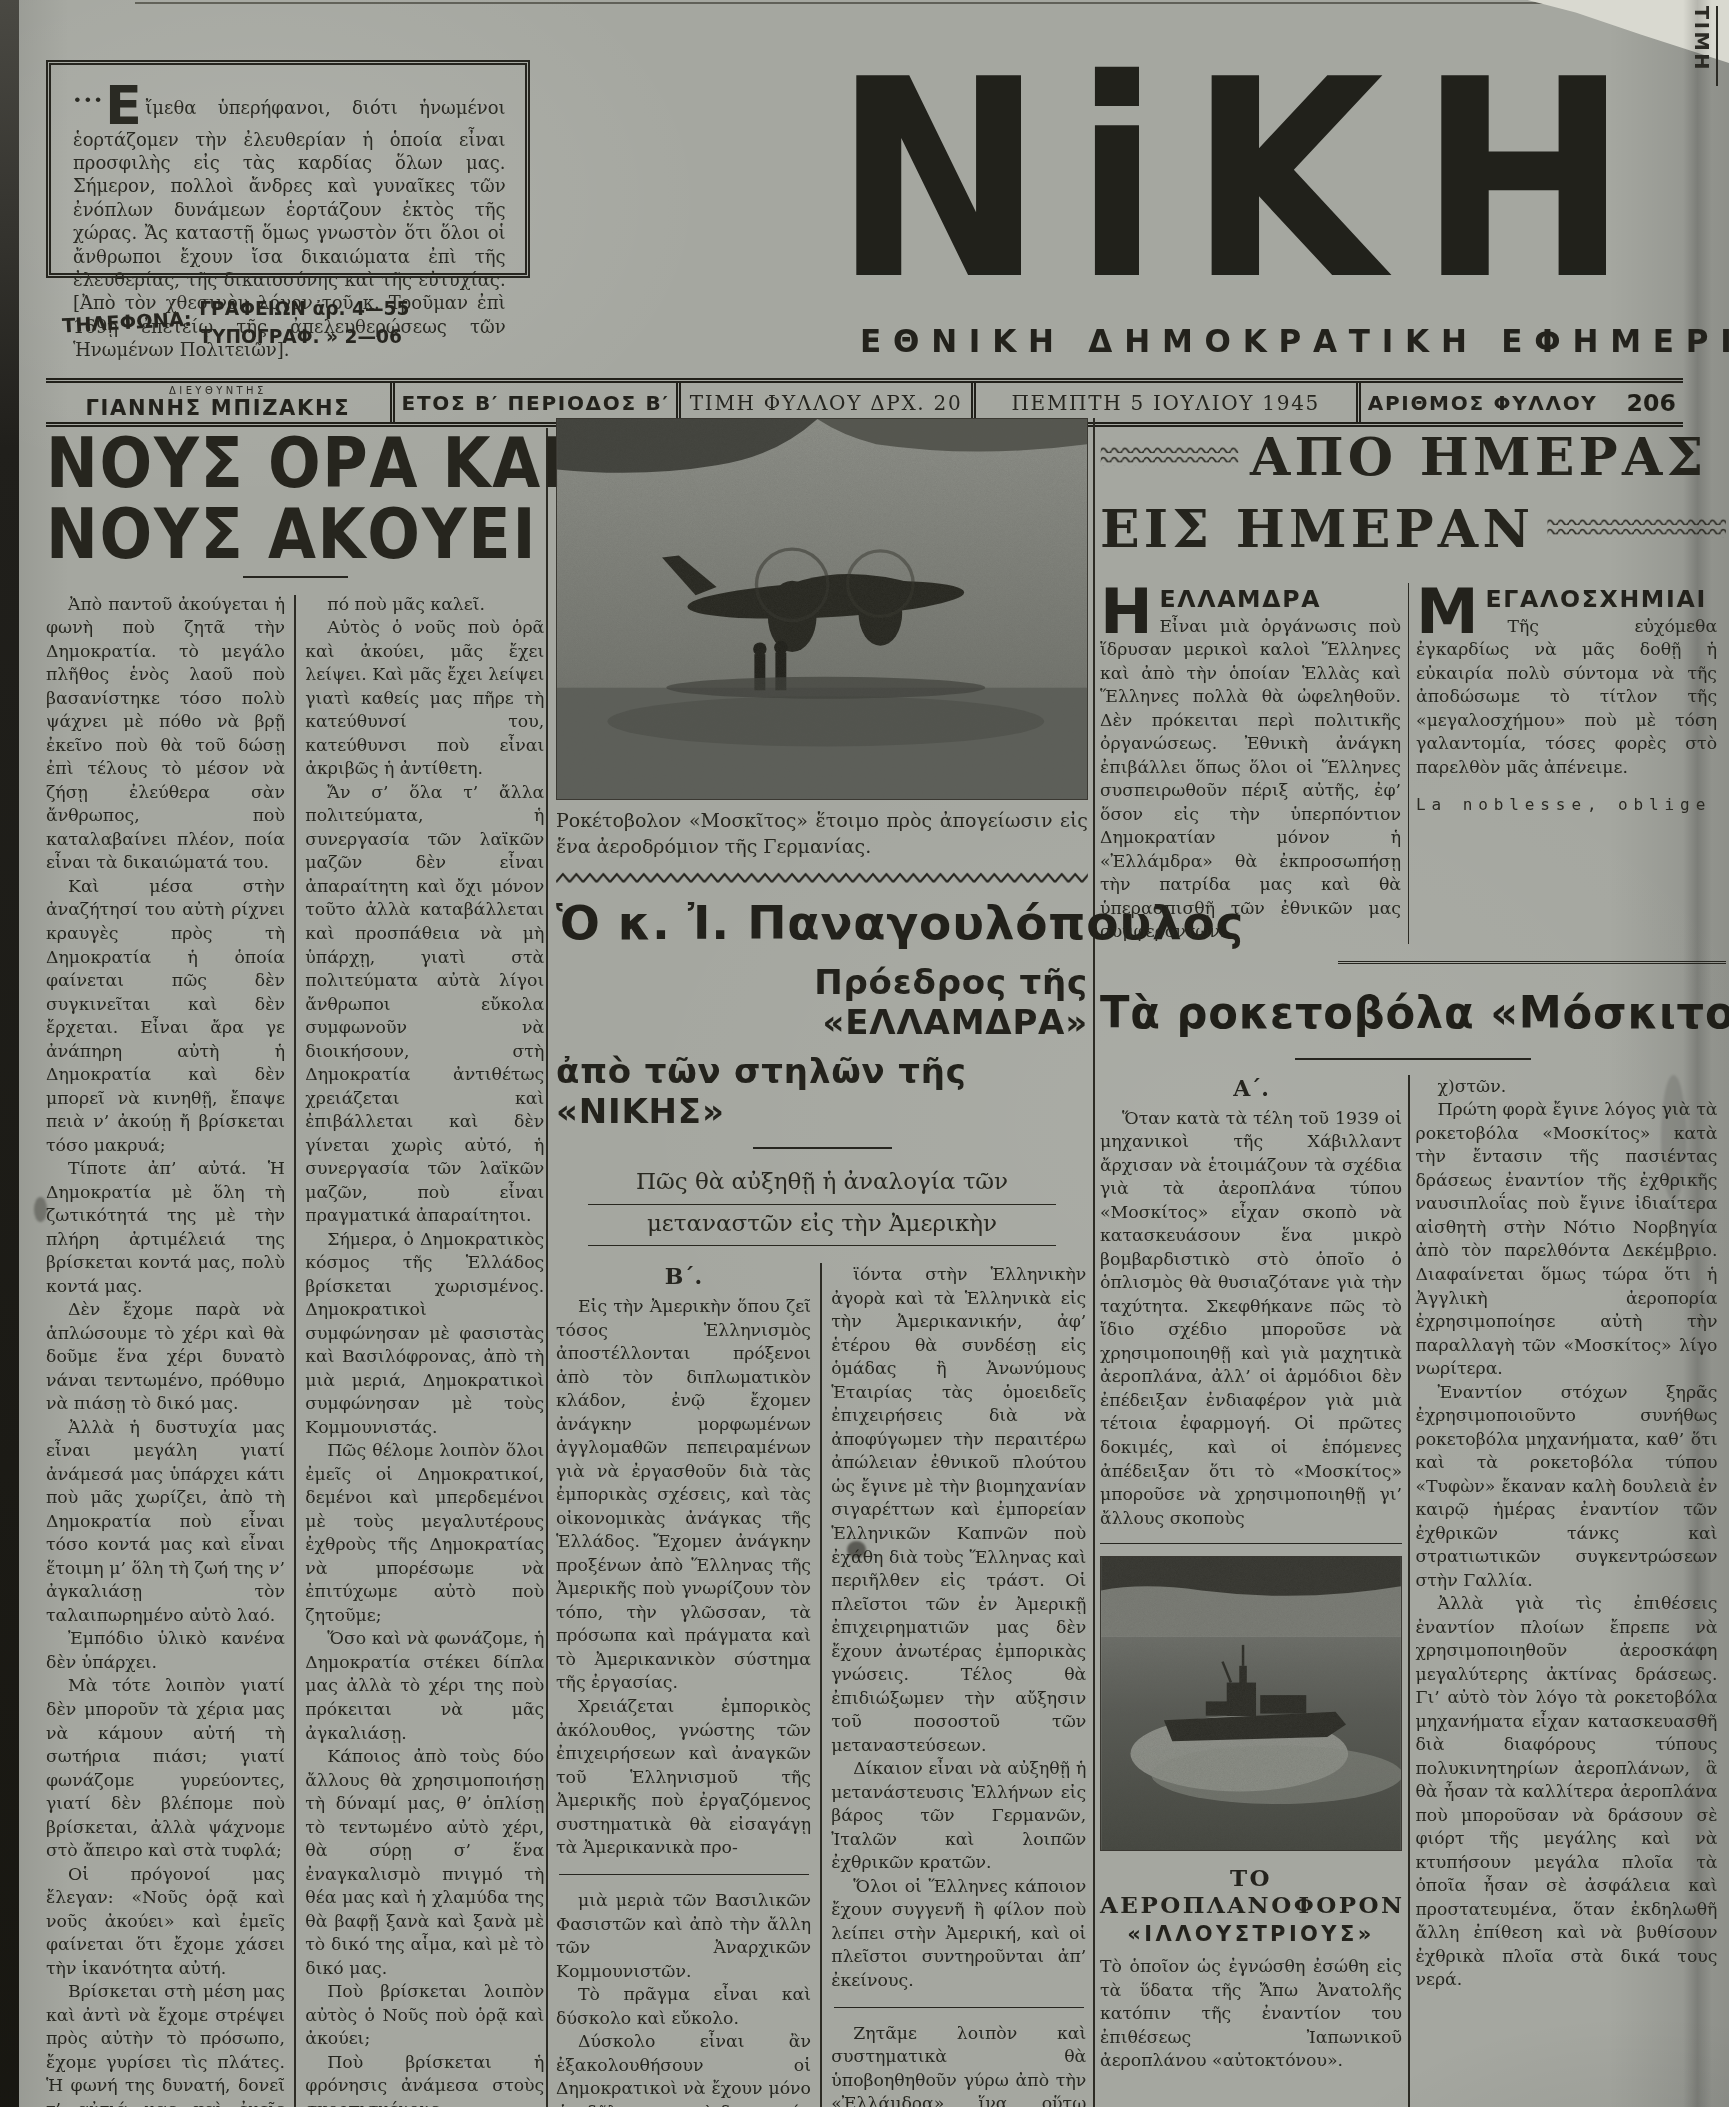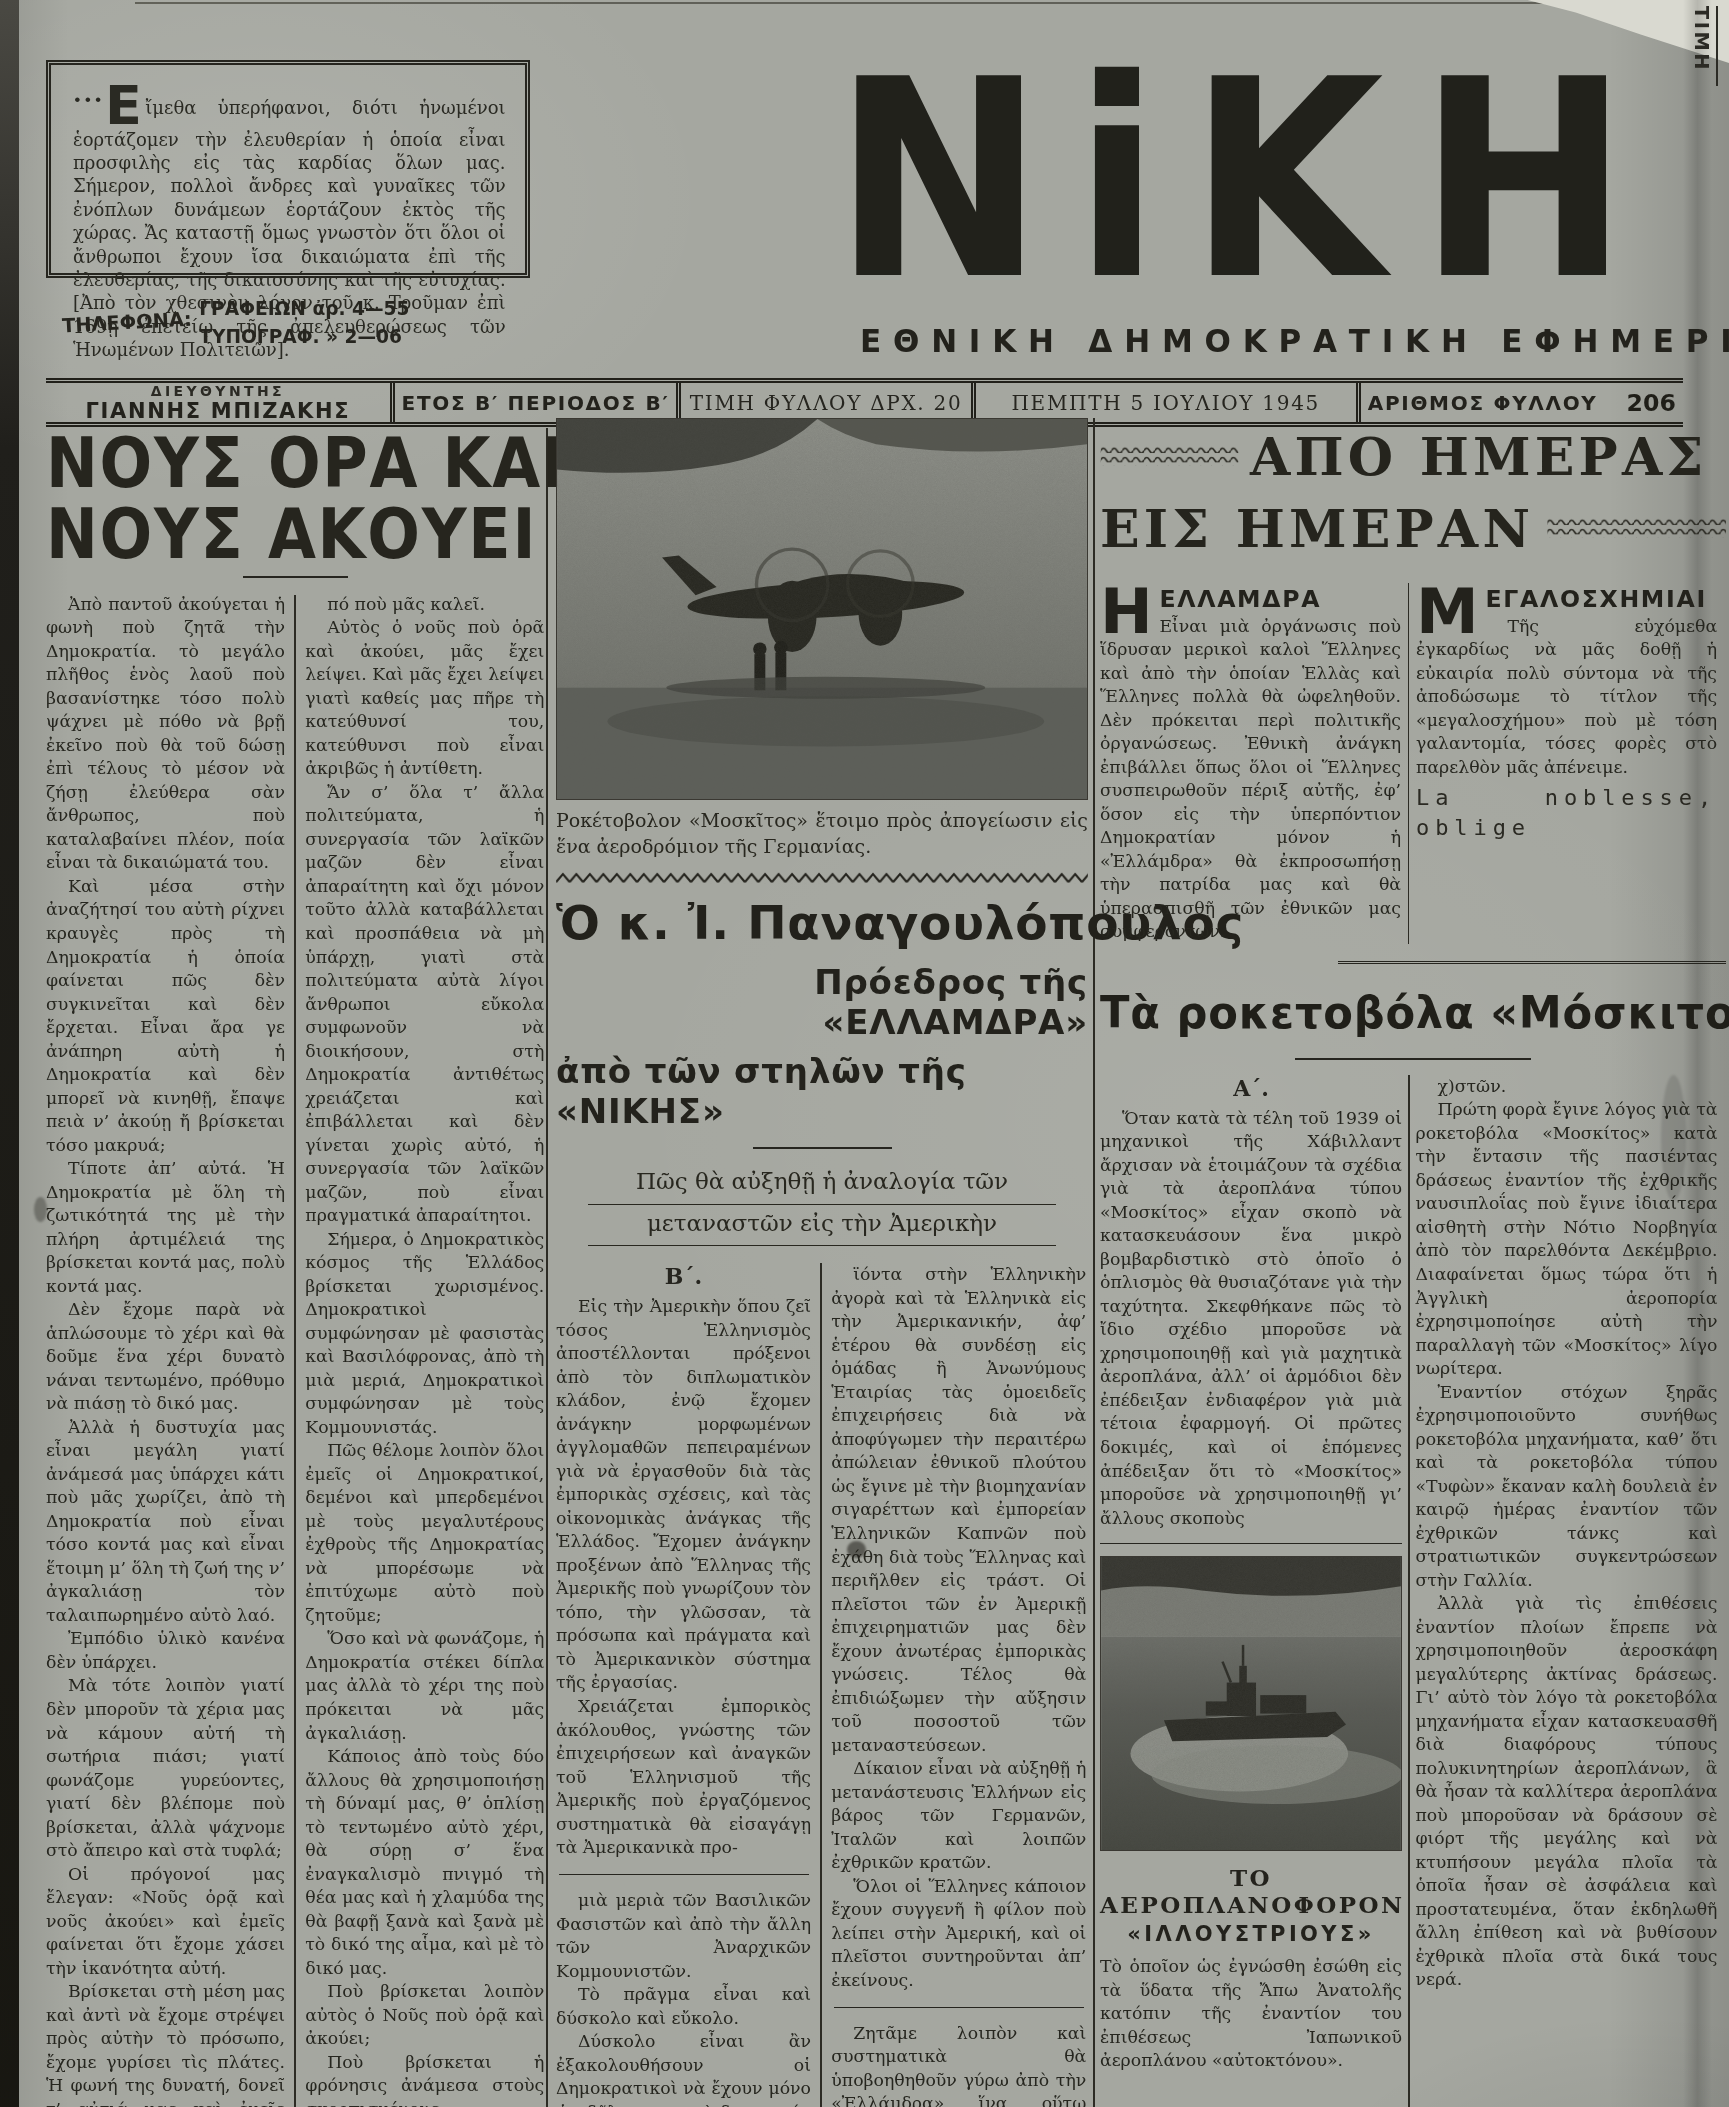--- a/index.html
+++ b/index.html
@@ -39,21 +39,21 @@
   .phones .lines{font-size:18.6px;font-weight:bold;line-height:1.5;}
   
   .infobar{left:46px;top:378px;width:1637px;height:49px;border-top:5px double #21201a;border-bottom:5px double #21201a;display:flex;box-sizing:border-box;align-items:center;}
   .infobar .cell{height:100%;display:flex;flex-direction:column;justify-content:center;align-items:center;box-sizing:border-box;padding:1.7px 4.2px;}
   .infobar .cell + .cell{border-left:5px double #21201a;}
   .c-dir{width:21%;}
   .c-era{width:17.5%;}
   .c-price{width:18%;}
   .c-date{width:23.5%;}
   .c-issue{width:20%;flex-direction:row !important;gap:29px;}
-  .dir-label{font-family:"DejaVu Sans",sans-serif;font-size:14px;font-weight:bold;letter-spacing:3.4px;color:#2b2a24;}
+  .dir-label{font-family:"DejaVu Sans",sans-serif;font-size:10px;font-weight:normal;letter-spacing:3.4px;color:#2b2a24;}
   .dir-name{font-family:"DejaVu Sans",sans-serif;font-size:21px;font-weight:bold;letter-spacing:1.7px;color:#23221c;}
   .era-text,.issue-label{font-family:"DejaVu Sans",sans-serif;font-size:20px;font-weight:bold;letter-spacing:1.7px;color:#23221c;white-space:nowrap;}
   .price-text,.date-text{font-size:20px;letter-spacing:1.7px;color:#26251f;white-space:nowrap;}
   .issue-num{font-family:"DejaVu Sans",sans-serif;font-size:23.6px;font-weight:bold;color:#1f1e18;}
   
   .vrule{width:1.7px;background:#2c2b24;}
   .hr-thin{border-top:1.7px solid #26251f;height:0;}
   .hr-dbl{border-top:1.7px solid #26251f;border-bottom:1.7px solid #26251f;height:3.4px;box-sizing:border-box;}
   
   .coltext{font-size:17.3px;line-height:1.36;text-align:justify;color:#26261f;}
@@ -84,21 +84,21 @@
   
   .rt-block{left:1100px;top:426px;width:626px;}
   .dbd-row{display:flex;align-items:center;gap:11px;}
   .dbd-title{font-family:"DejaVu Serif",serif;font-weight:bold;font-size:52px;letter-spacing:4.2px;color:#25241d;white-space:nowrap;}
   .squig{display:block;}
   .dbd-cols{display:flex;margin-top:23.6px;}
   .dbd-col{width:301px;}
   .dbd-cols .vrule{margin:0 6.7px;min-height:295px;}
   .dropcap{float:left;font-family:"DejaVu Sans",sans-serif;font-weight:bold;font-size:63px;line-height:.78;margin:4.2px 6.7px 0 0;color:#23221c;}
   .lead-word{font-family:"DejaVu Sans",sans-serif;font-weight:bold;font-size:23.6px;letter-spacing:1.7px;color:#23221c;}
-  .noblesse{margin-top:4px;font-family:"DejaVu Sans Mono",monospace;font-size:22px;letter-spacing:5.9px;color:#2a2922;}
+  .noblesse{margin-top:15px;font-family:"DejaVu Sans Mono",monospace;font-size:16px;letter-spacing:5.9px;color:#2a2922;}
   .war-kick-rule{margin-left:38%;width:62%;}
   .war-kicker{display:inline-block;margin-top:14.3px;font-family:"DejaVu Sans",sans-serif;font-weight:bold;font-size:28px;letter-spacing:4.2px;color:#24231d;border-bottom:2.1px solid #24231d;padding-bottom:5.9px;}
   .war-headline{margin-top:22px;font-family:"DejaVu Sans",sans-serif;font-weight:bold;font-size:45px;letter-spacing:0.8px;color:#201f19;white-space:nowrap;transform:scaleX(.96);transform-origin:left;}
   .war-minirule{width:236px;margin:18.6px auto 0;border-top:2.1px solid #26251f;}
   .war-cols{display:flex;margin-top:15px;}
   .war-col{width:302px;}
   .war-cols .vrule{margin:0 5.9px;min-height:1202px;}
   .ship{display:block;width:302px;height:295px;border:1.3px solid #3a3832;box-sizing:border-box;margin-top:12.6px;}
   .ship-cap1{margin-top:12.6px;text-align:center;font-family:"DejaVu Serif",serif;font-weight:bold;font-size:23px;letter-spacing:2.5px;color:#23221c;}
   .ship-cap2{margin-top:4.2px;text-align:center;font-family:"DejaVu Sans",sans-serif;font-weight:bold;font-size:21px;letter-spacing:3.4px;color:#23221c;}

